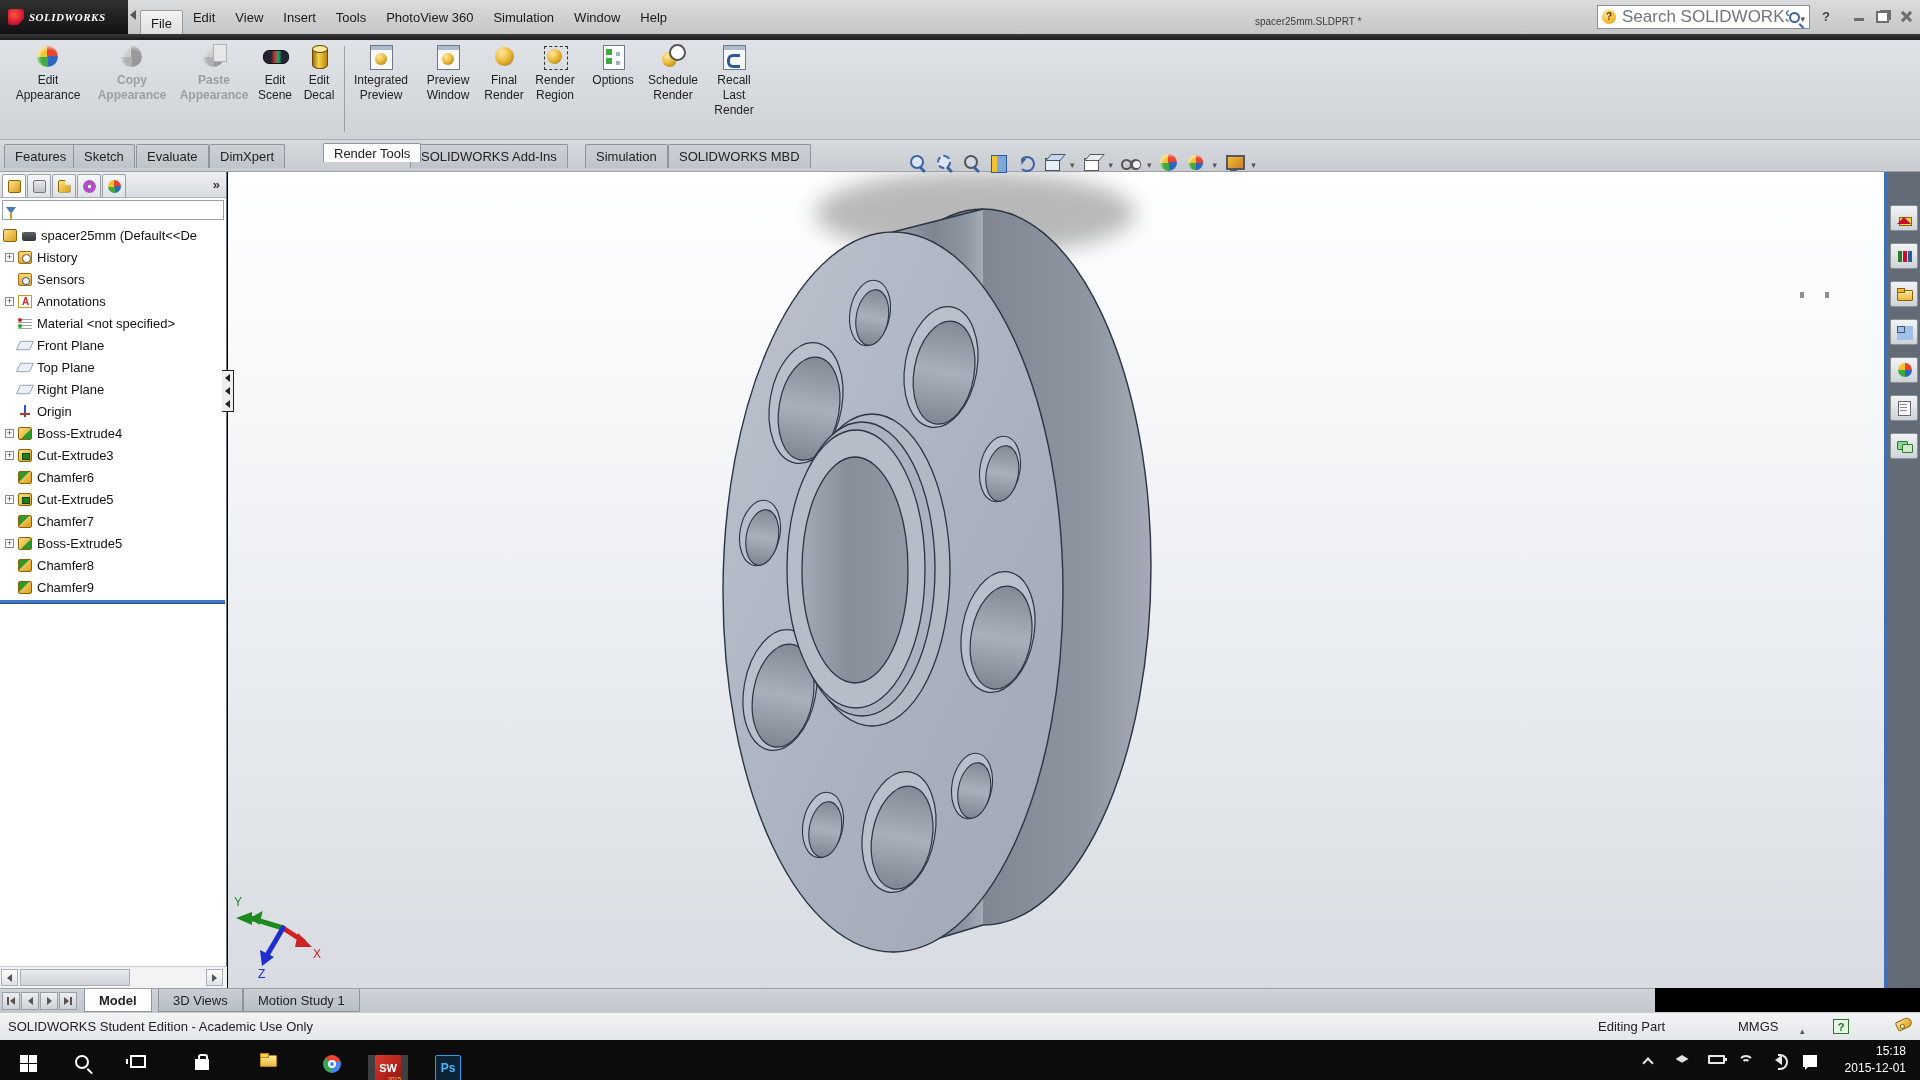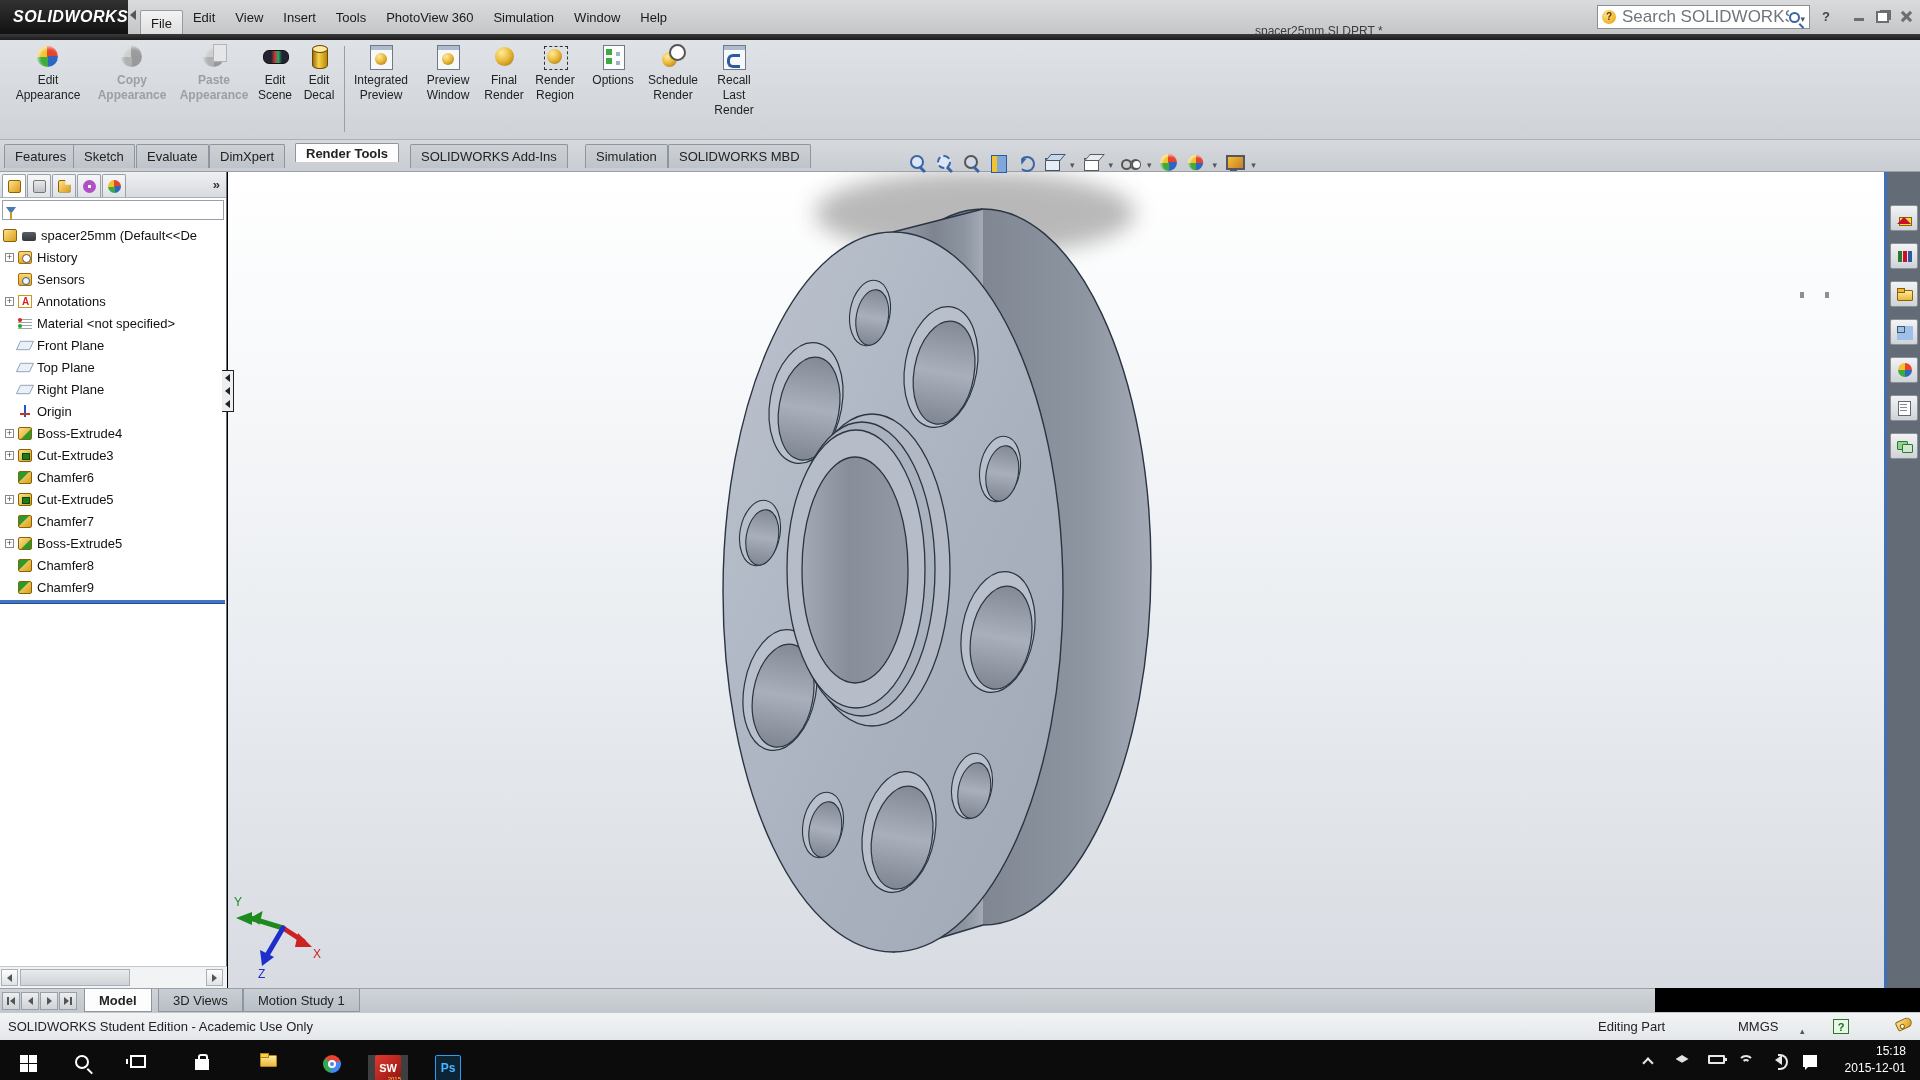--- a/index.html
+++ b/index.html
@@ -6,27 +6,27 @@
   html,body { width:1920px; height:1080px; overflow:hidden; font-family:"Liberation Sans",sans-serif; background:#000; }
 
   
   #titlebar { position:absolute; left:0; top:0; width:1920px; height:34px;
     background:linear-gradient(#dadbdc,#c4c6c8); }
   #logo-block { position:absolute; left:0; top:0; width:128px; height:34px;
     background:linear-gradient(#323232,#111); display:flex; align-items:center; padding-left:8px; }
   #logo-mark { width:16px; height:16px; margin-right:5px;
     background:radial-gradient(circle at 40% 35%, #ff5340, #c8102e 70%); border-radius:3px;
     clip-path:polygon(0 0,100% 0,100% 60%,60% 100%,0 100%); }
-  #logo-text { color:#fff; font-weight:bold; font-style:italic; font-size:16px; letter-spacing:.5px; }
+  #logo-text { color:#fff; font-weight:bold; font-style:italic; font-size:11px; letter-spacing:.5px;font-family:Liberation Serif, serif; }
   #logo-collapse { position:absolute; left:130px; top:10px; width:0; height:0;
     border-top:5px solid transparent; border-bottom:5px solid transparent; border-right:6px solid #555; }
   #menubar { position:absolute; left:140px; top:0; height:34px; display:flex; align-items:center; }
   .menu-item { padding:5px 10px; font-size:13px; color:#1a1a1a; text-decoration:underline; text-decoration-color:transparent; }
   .menu-item.first { border:1px solid #9a9a9a; background:linear-gradient(#f4f4f4,#dcdcdc); border-radius:2px;margin-top:12px; }
-  #doc-title { position:absolute; left:1255px; top:24px; font-size:12px; color:#3c3c3c; }
+  #doc-title { position:absolute; left:1255px; top:16px; font-size:10px; color:#3c3c3c; }
   #search-box { position:absolute; left:1597px; top:5px; width:213px; height:24px; background:#fff;
     border:1px solid #8a8f96; display:flex; align-items:center; padding:0 4px; }
   #search-q { width:14px; height:14px; border-radius:50%; background:radial-gradient(circle at 35% 30%,#ffe08a,#e8a000); 
     color:#5a3c00; font-size:10px; font-weight:bold; text-align:center; line-height:14px; margin-right:6px; }
   #search-placeholder { flex:1; font-size:17px; color:#6e757d; white-space:nowrap; overflow:hidden; }
   .mag { width:11px; height:11px; border:2px solid #3a64a8; border-radius:50%; position:relative; }
   .mag::after { content:""; position:absolute; left:9px; top:9px; width:6px; height:2px; background:#3a64a8;
     transform:rotate(45deg); transform-origin:0 0; }
   .dd-arrow::before { content:"▾"; font-size:9px; color:#555; }
   .dd-up::before { content:"▴"; font-size:9px; color:#555; }
@@ -72,21 +72,21 @@
   .ric-recall::before { content:""; position:absolute; left:2px; top:1px; width:21px; height:23px; background:#f6f8fa; border:1px solid #707a86; box-shadow:inset 0 4px 0 #aebbcd; }
   .ric-recall::after { content:""; position:absolute; left:6px; top:10px; width:10px; height:8px; border:3px solid #2c5a9e; border-right:none; border-radius:6px 0 0 6px; }
   .rib-sep { position:absolute; top:6px; left:344px; width:1px; height:86px; background:#9aa0a8; }
 
   
   #tabrow { position:absolute; left:0; top:140px; width:1920px; height:32px;
     background:linear-gradient(#d6d9dd,#c9cdd2); border-bottom:1px solid #9aa0a8; }
   .ctab { position:absolute; top:4px; height:24px; padding:0 10px; font-size:13px; color:#222;
     background:linear-gradient(#cdd1d6,#bfc4ca); border:1px solid #8f959c; border-bottom:none;
     display:flex; align-items:center; border-radius:2px 2px 0 0; }
-  .ctab.active { background:#fdfdfd; font-weight:bold; height:19px; top:3px; z-index:2; }
+  .ctab.active { background:#fdfdfd; font-weight:normal; height:19px; top:3px; z-index:2;margin-left:28px; }
 
   
   .cwc { position:absolute; top:148px; width:16px; height:14px; }
   .cwc-pane::after { content:""; position:absolute; inset:1px; border:2px solid #8b9096; background:#eceef0; }
   .cwc-pane::before { content:""; position:absolute; left:5px; top:4px; width:4px; height:6px; background:#8b9096; z-index:2; }
 
   
   #hud { position:absolute; left:908px; top:150px; height:26px; display:flex; align-items:center; gap:7px; z-index:6; }
   .hic { width:20px; height:20px; position:relative; }
   .hic-zoomfit::before,.hic-zoomarea::before,.hic-prev::before { content:""; position:absolute; left:2px; top:2px; width:10px; height:10px; border:2px solid #3a64a8; border-radius:50%; background:#dce6f4; }

